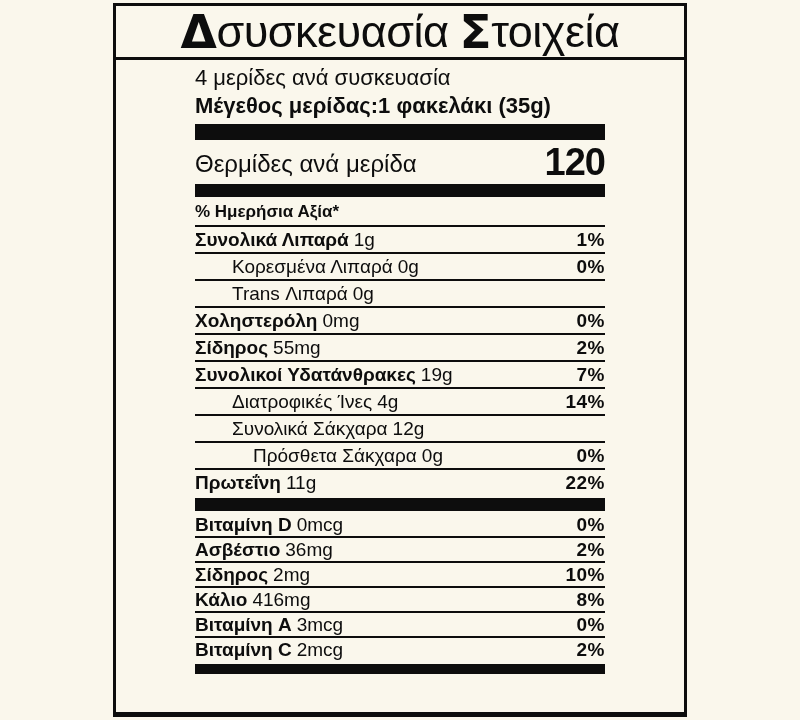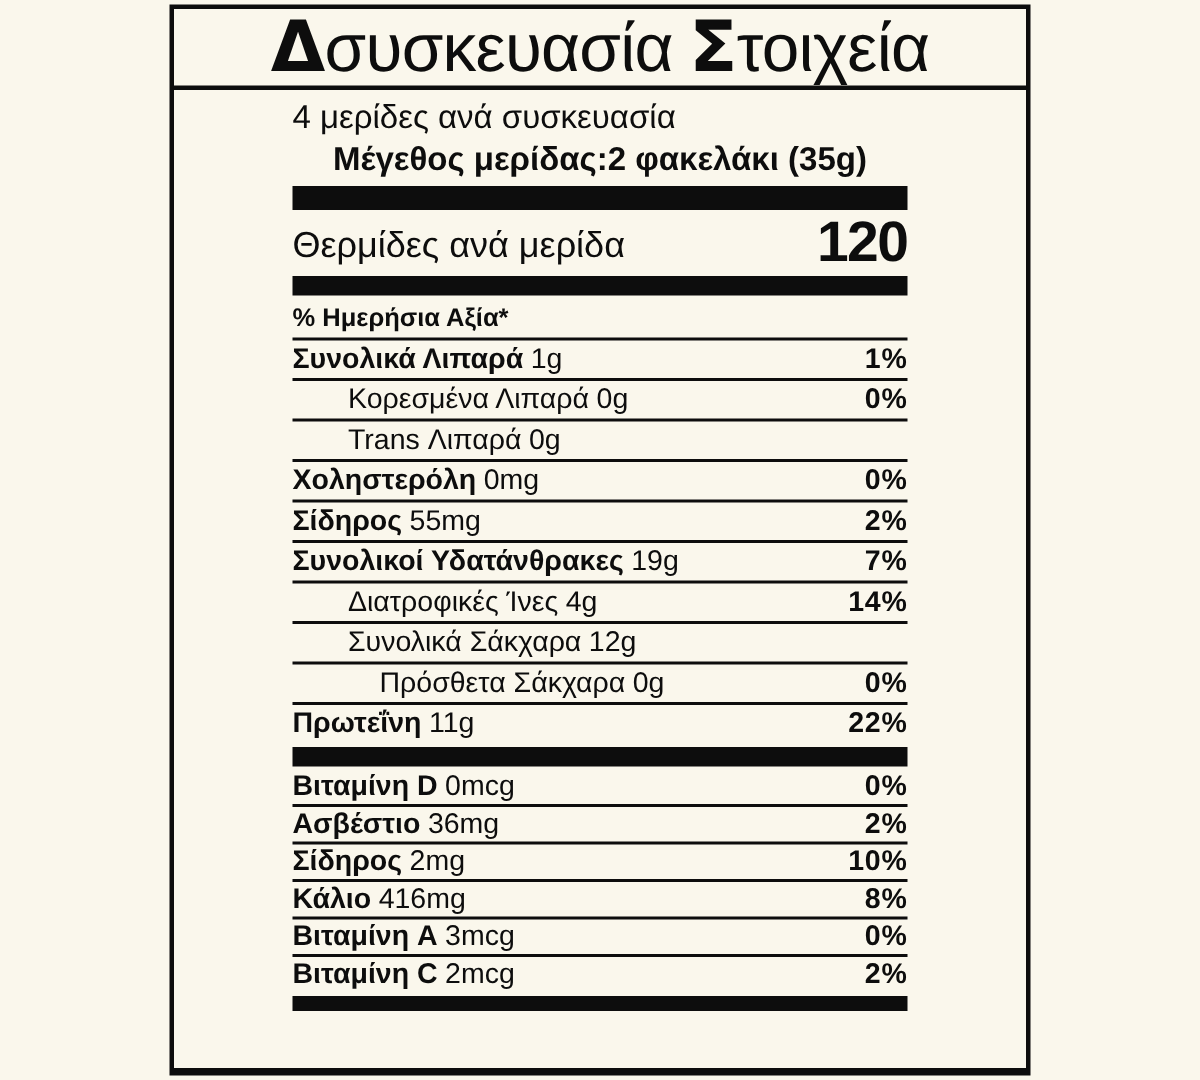--- a/index.html
+++ b/index.html
@@ -29,21 +29,21 @@
   }
   .title .cap{
     font-family:"DejaVu Sans",sans-serif;
     font-weight:bold;
     font-size:47px;
   }
   .title .w1{margin-right:11px;}
   .content{padding:0 79px;}
   .servings{margin-top:5px;font-size:22px;line-height:25px;}
   .ssrow{
-    margin-top:3px;display:flex;justify-content:center;
+    margin-top:3px;display:flex;justify-content:flex-start;
     font-weight:bold;font-size:22px;line-height:26px;
   }
   .bar{background:#0d0d0d;}
   .bar1{height:16px;margin-top:5px;}
   .calrow{
     margin-top:5px;height:36px;
     display:flex;justify-content:space-between;align-items:flex-end;gap:16px;
   }
   .callabel{font-size:24px;padding-bottom:3px;}
   .calvalue{font-size:38px;font-weight:bold;line-height:1;letter-spacing:-1px;}
@@ -84,21 +84,21 @@
       <span class="cap">Σ</span>
       <span>τοιχεία</span>
     </div>
 
   <div class="content">
 
     <div class="servings">4 μερίδες ανά συσκευασία</div>
 
     <div class="ssrow">
       <span>Μέγεθος μερίδας:</span>
-      <span>2 φακελάκι (35g)</span>
+      <span>1 φακελάκι (35g)</span>
     </div>
 
     <div class="bar bar1"></div>
 
     <div class="calrow">
       <span class="callabel">Θερμίδες ανά μερίδα</span>
       <span class="calvalue">120</span>
     </div>
 
     <div class="bar bar2"></div>

